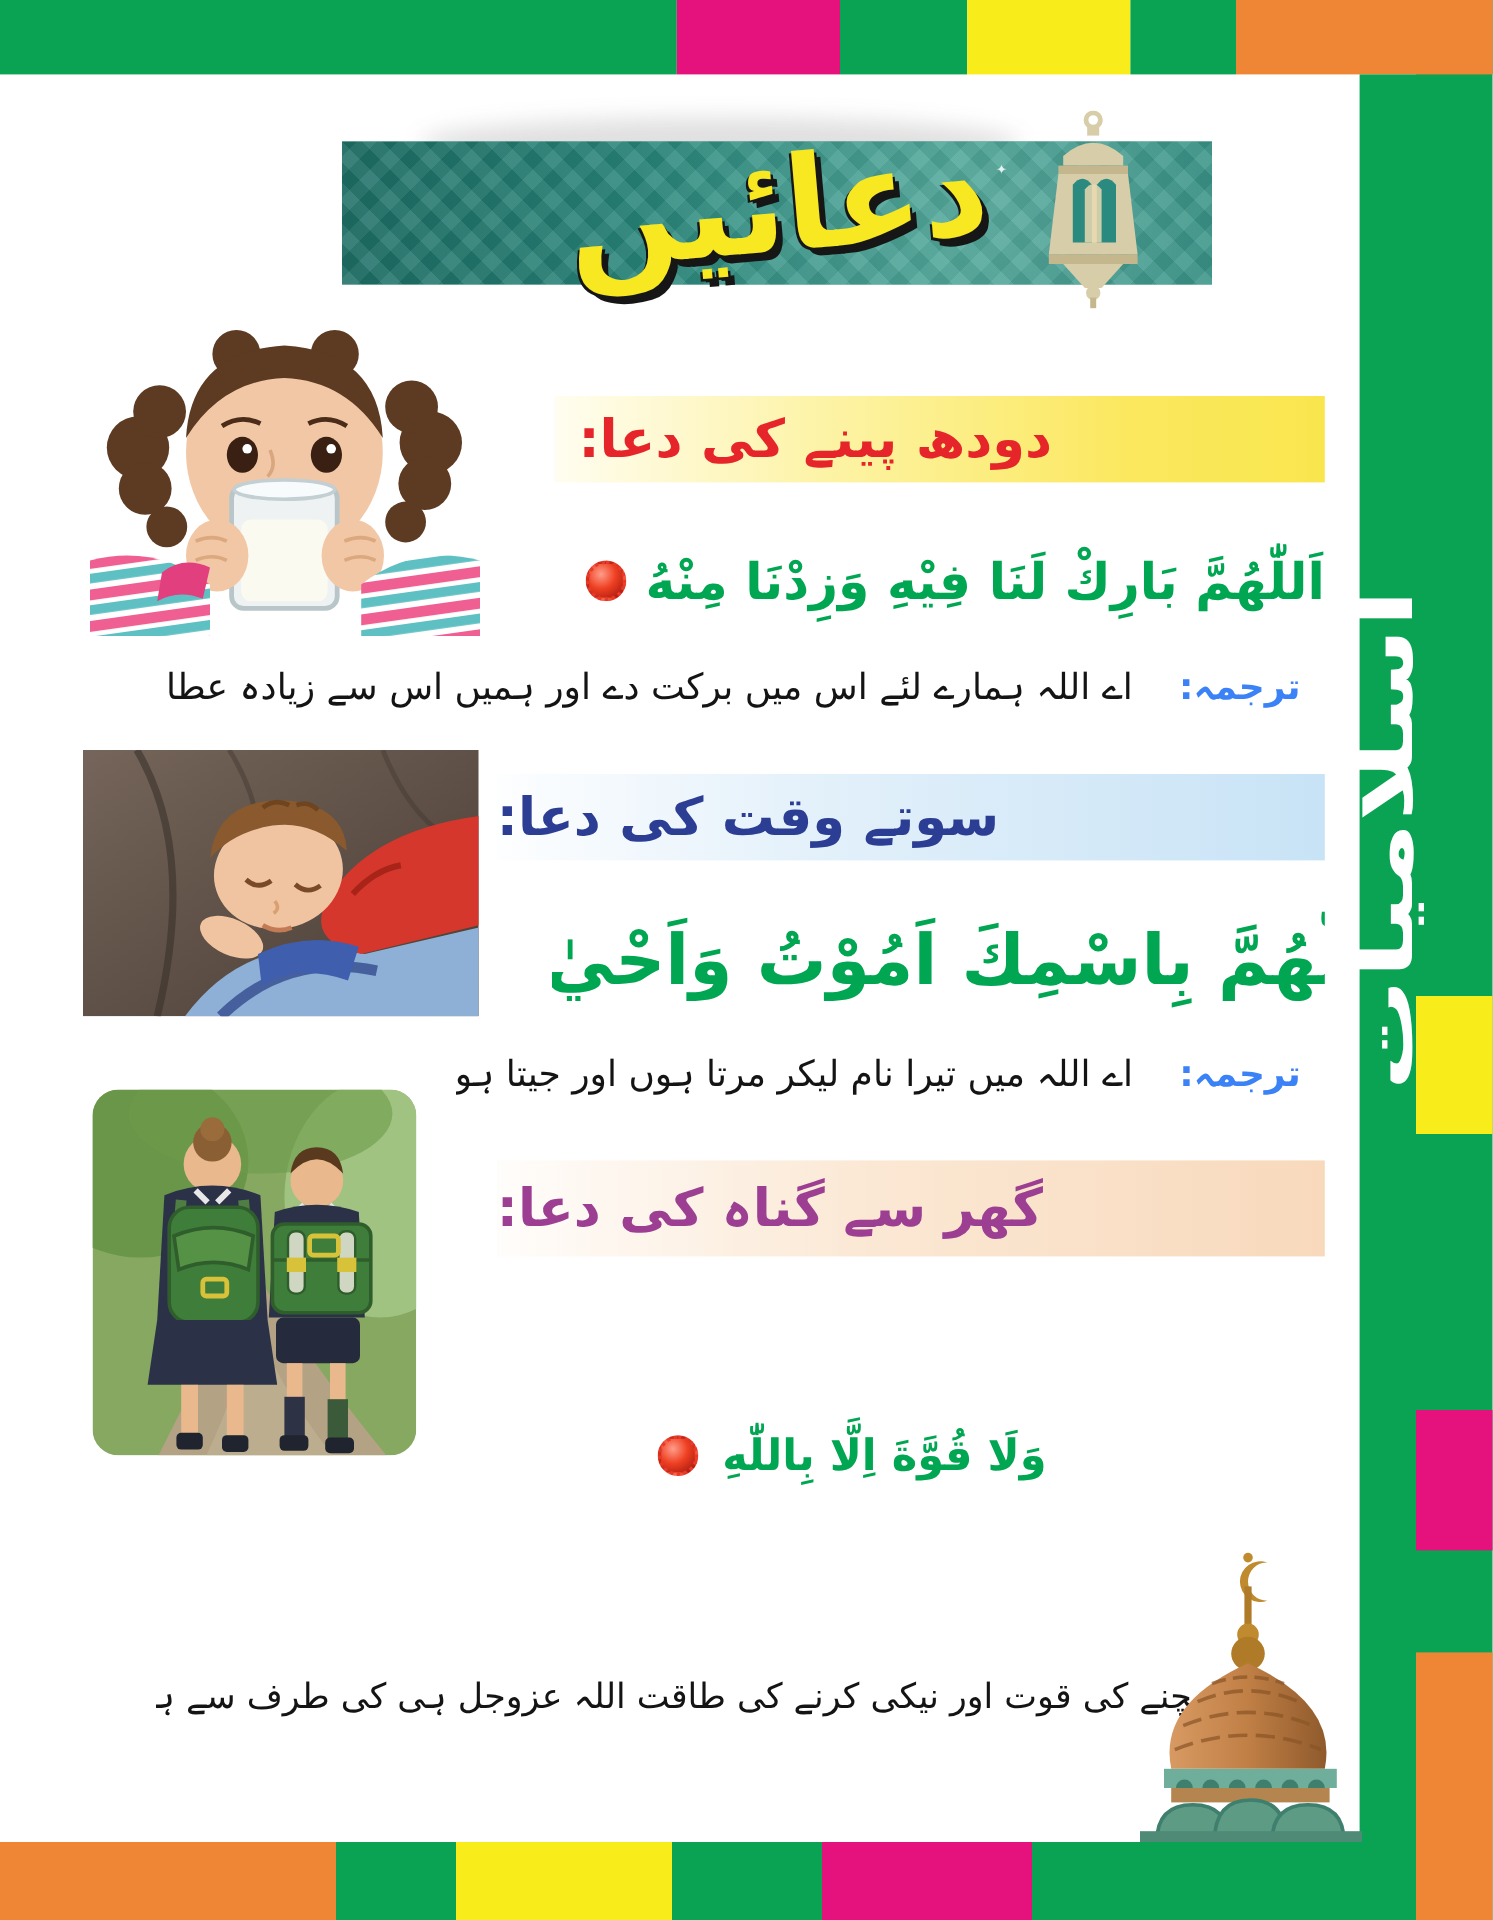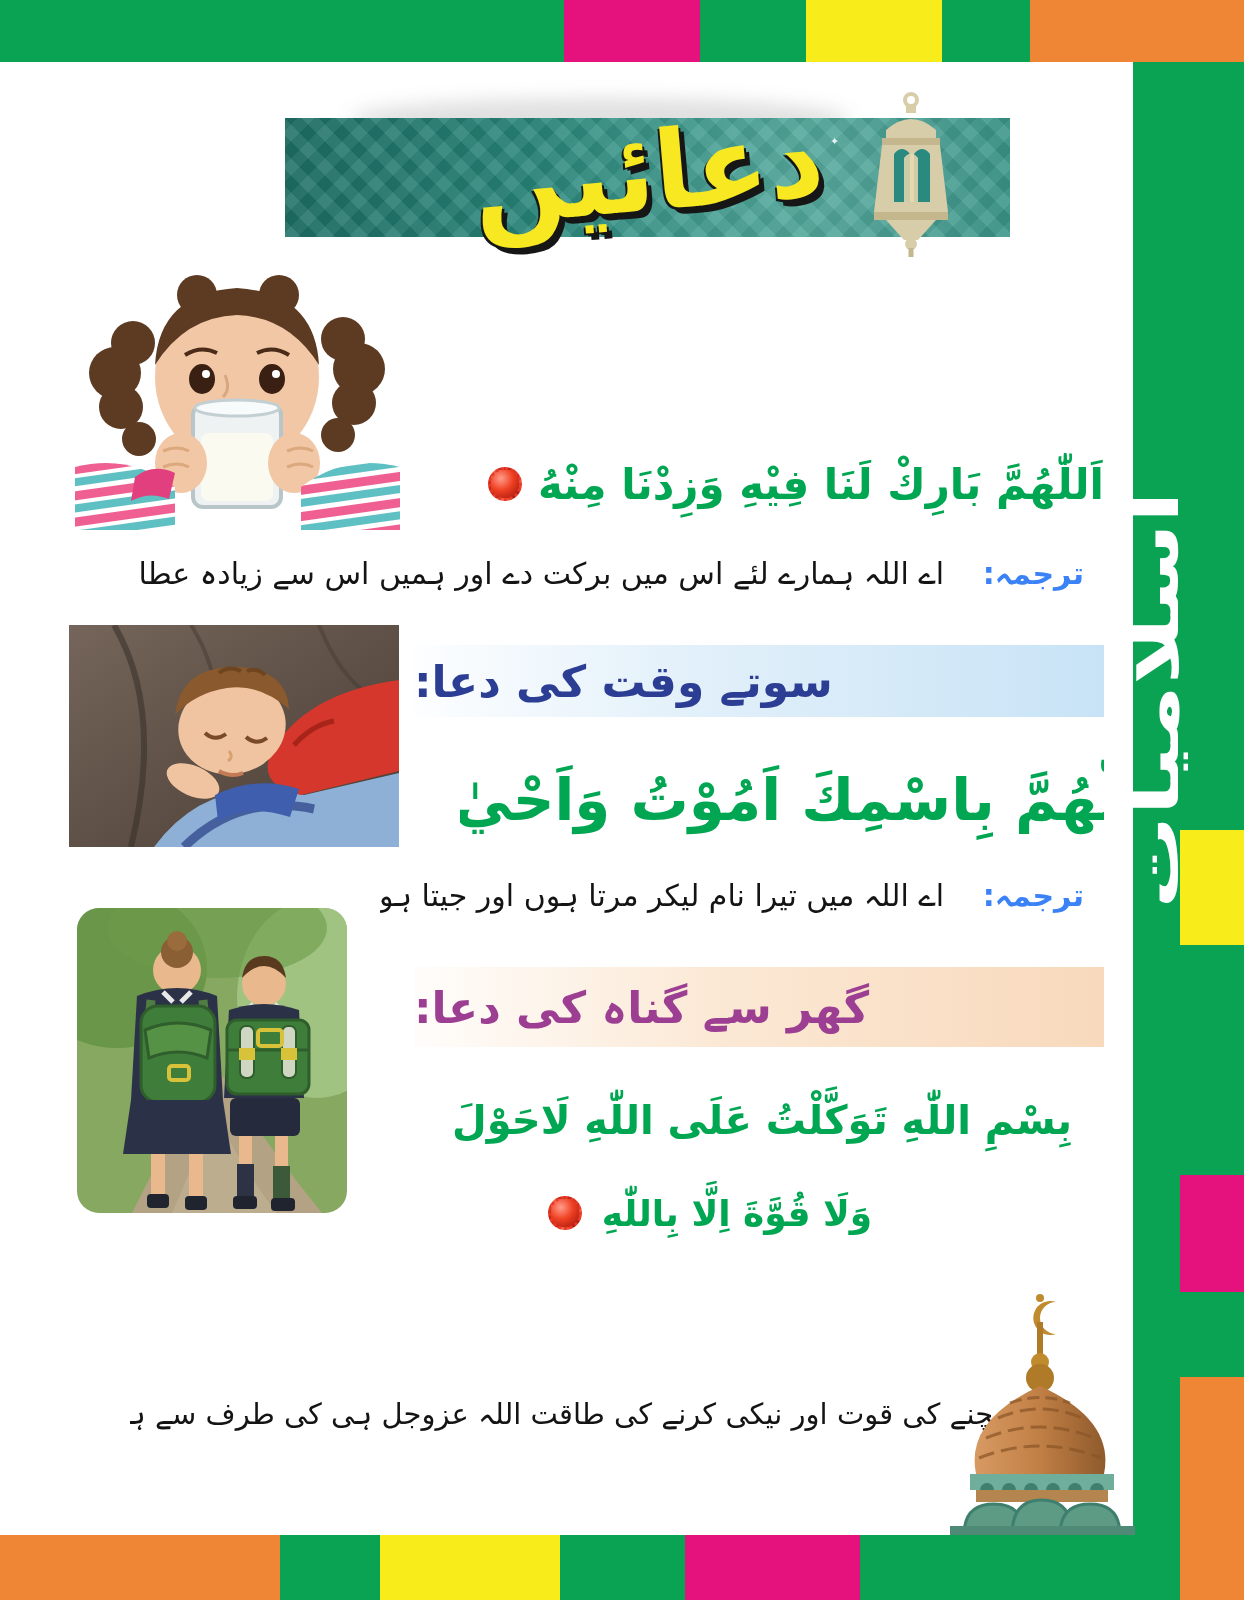--- a/index.html
+++ b/index.html
@@ -171,20 +171,23 @@
       <ellipse cx="162" cy="153" rx="42" ry="8" fill="#f7fbfb" stroke="#c3cfd2" stroke-width="3"></ellipse>
       <ellipse cx="106" cy="208" rx="26" ry="30" fill="#f2c7a5"></ellipse>
       <ellipse cx="219" cy="208" rx="26" ry="30" fill="#f2c7a5"></ellipse>
       <path d="M88 196 q14 -6 26 0 M88 212 q14 -6 26 0" stroke="#dca87e" stroke-width="3" fill="none"></path>
       <path d="M212 196 q14 -6 26 0 M212 212 q14 -6 26 0" stroke="#dca87e" stroke-width="3" fill="none"></path>
       <path d="M0 275 L0 212 Q55 198 100 232 L100 275 Z" fill="url(#stripes)"></path>
       <path d="M325 275 L325 212 Q270 198 226 232 L226 275 Z" fill="url(#stripes)"></path>
       <path d="M60 222 q18 -14 40 -4 l-6 26 q-20 -8 -38 2 Z" fill="#e23f7e"></path>
     </svg>
   </div>
+  <div class="strip strip1">
+    <span>دودھ پینے کی دعا:</span>
+  </div>
   <div class="arabic-row ar1">
     <span>اَللّٰهُمَّ بَارِكْ لَنَا فِيْهِ وَزِدْنَا مِنْهُ</span>
     <span class="medallion"></span>
   </div>
   <div class="trans tr1">
     <span class="tlabel">ترجمہ:</span>
     <span>اے اللہ ہمارے لئے اس میں برکت دے اور ہمیں اس سے زیادہ عطا فرما۔</span>
   </div>
 
   <div class="photo ph-boy">
@@ -265,23 +268,20 @@
       <rect x="162" y="228" width="13" height="34" fill="#e9b88d"></rect>
       <rect x="198" y="228" width="13" height="34" fill="#e9b88d"></rect>
       <rect x="160" y="256" width="17" height="34" fill="#2d3245"></rect>
       <rect x="196" y="258" width="17" height="34" fill="#3a5a3a"></rect>
       <rect x="156" y="288" width="24" height="13" rx="4" fill="#20242f"></rect>
       <rect x="194" y="290" width="24" height="13" rx="4" fill="#20242f"></rect>
     </svg>
   </div>
   <div class="strip strip3">
     <span>گھر سے گناہ کی دعا:</span>
-  </div>
-  <div class="arabic-row ar3a">
-    <span>بِسْمِ اللّٰهِ تَوَكَّلْتُ عَلَى اللّٰهِ لَاحَوْلَ</span>
   </div>
   <div class="arabic-row ar3b">
     <span>وَلَا قُوَّةَ اِلَّا بِاللّٰهِ</span>
     <span class="medallion"></span>
   </div>
   <div class="trans tr3b">
     <span>بچنے کی قوت اور نیکی کرنے کی طاقت اللہ عزوجل ہی کی طرف سے ہے۔</span>
   </div>
 
   <div class="photo ph-mosque">

